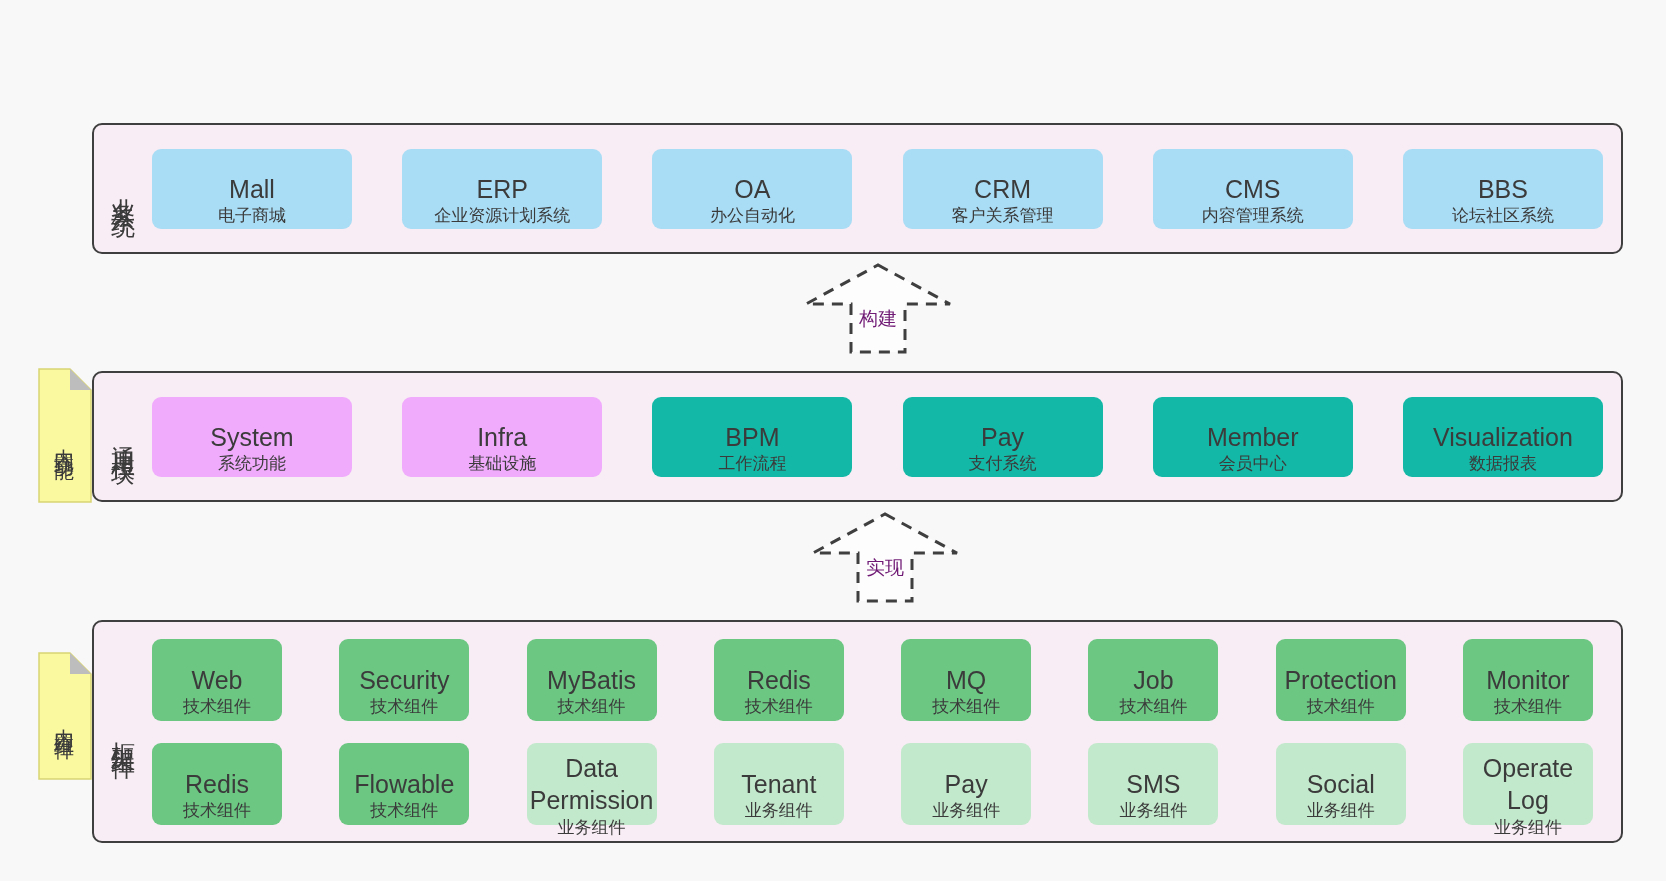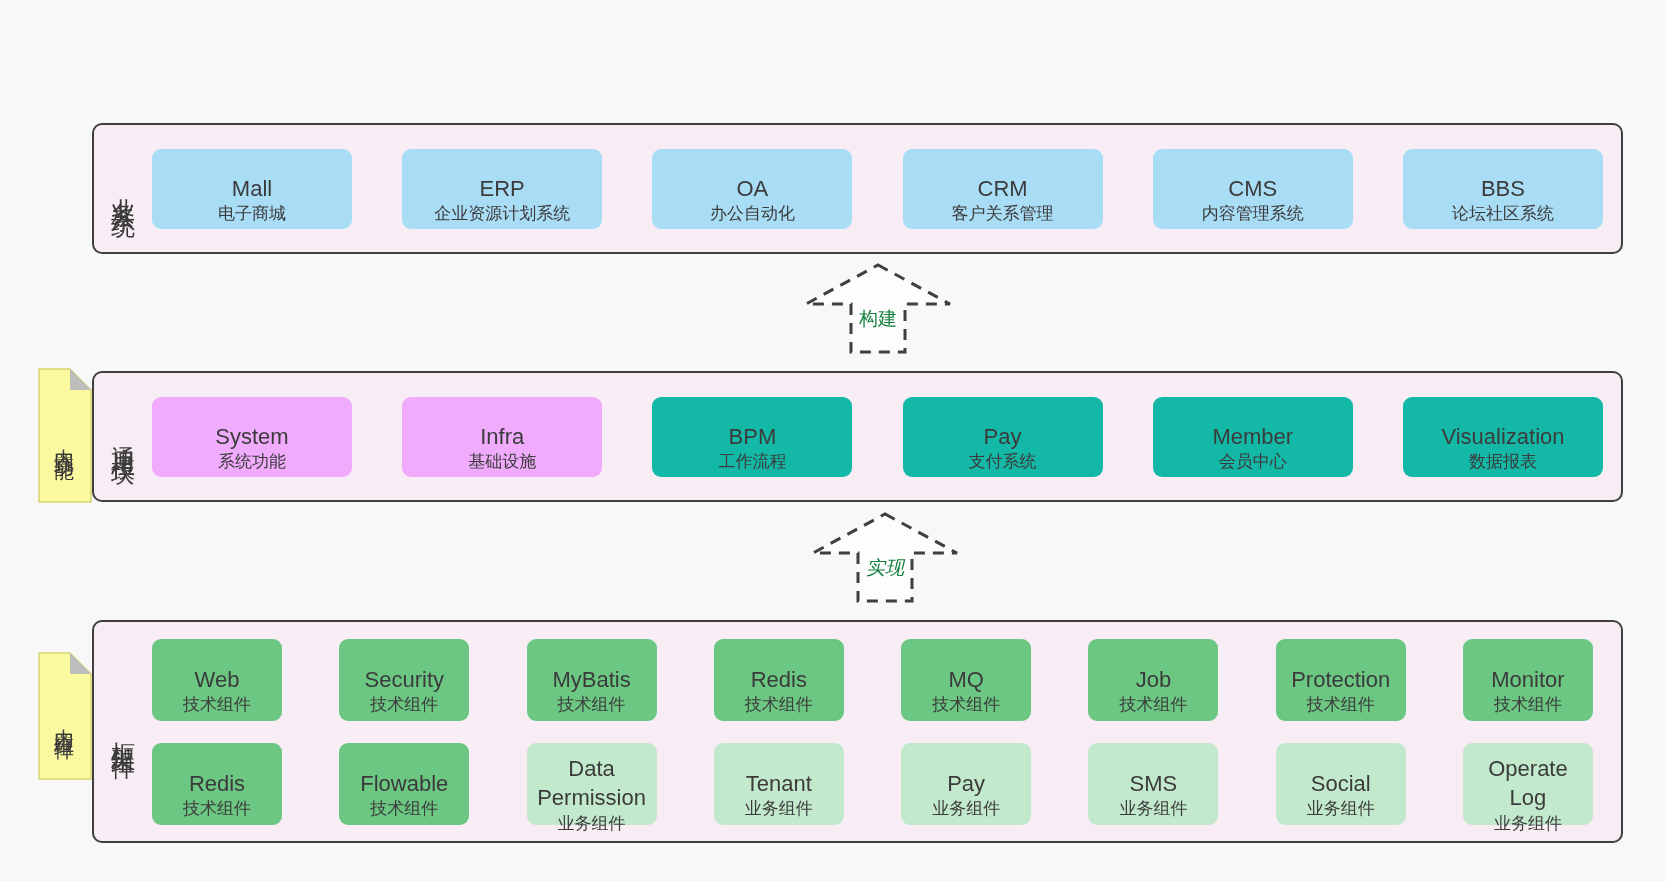--- a/index.html
+++ b/index.html
@@ -34,21 +34,21 @@
   .box-row{display:flex;justify-content:space-between;align-items:center;}
 
   
   .box{
     border-radius:9px;display:flex;flex-direction:column;
     align-items:center;justify-content:center;text-align:center;
     box-sizing:border-box;padding:4px 6px;
   }
   .tier1 .box,.tier2 .box{width:200px;height:80px;}
   .tier3 .box{width:130px;height:82px;}
-  .box .name{font-size:22px;line-height:1.3;margin-top:24px;}
+  .box .name{font-size:25px;line-height:1.3;margin-top:24px;}
   .box .desc{font-size:17px;line-height:1.35;}
   .v-blue{background:#a9dcf5;}
   .v-red{background:#f0abfc;}
   .v-pink{background:#14b8a6;}
   .v-green{background:#6cc783;}
   .v-lightgreen{background:#c3e9cc;}
 
   
   .sticky{position:absolute;left:38px;width:54px;}
   .sticky-1{top:368px;height:135px;}
@@ -56,25 +56,25 @@
   .sticky svg{position:absolute;inset:0;}
   .sticky .sticky-text{
     position:absolute;inset:0;display:flex;align-items:center;justify-content:center;
     writing-mode:vertical-rl;text-orientation:upright;
     font-size:20px;letter-spacing:4px;color:#3b3b3b;padding-top:10px;box-sizing:border-box;
   }
 
   
   .arrow{position:absolute;width:170px;height:94px;}
   .arrow-1{left:793px;top:262px;}
-  .arrow-2{left:800px;top:511px;font-style:italic;}
+  .arrow-2{left:800px;top:511px;}
   .arrow svg{position:absolute;inset:0;}
   .arrow .arrow-label{
     position:absolute;left:0;right:0;top:44px;text-align:center;
-    font-size:19px;color:#15803d;
+    font-size:19px;color:#701a75;
   }
 </style>
 </head>
 <body>
 
 <div class="canvas">
 
   <section class="tier tier1">
     <div class="tier-label">业务系统</div>
     <div class="boxes-wrap">

